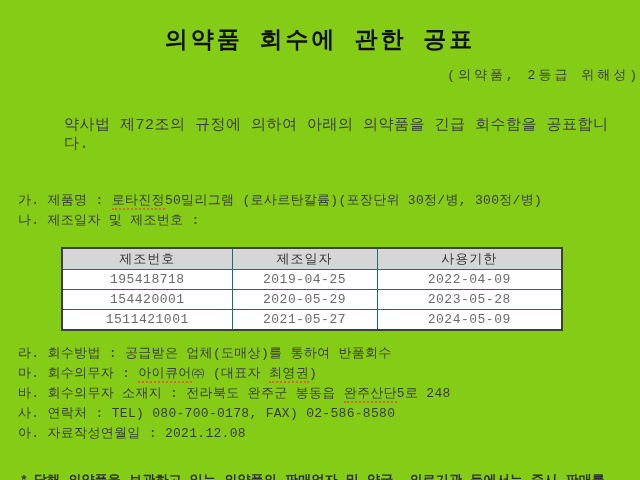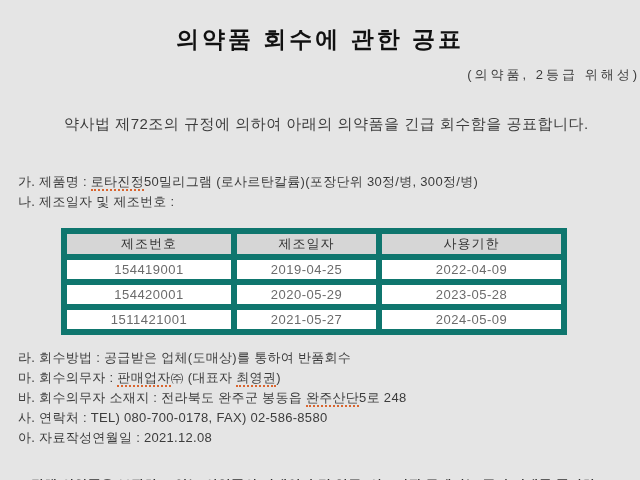--- a/index.html
+++ b/index.html
@@ -1,22 +1,22 @@
 <!DOCTYPE html>
 <html><head>
 <meta charset="utf-8">
 <style>
   html, body { margin: 0; padding: 0; background: #ffffff; }
   .page {
     position: relative;
     width: 640px;
     height: 480px;
-    background: #e5e5e5;
+    background: #84cc16;
     overflow: hidden;
-    font-family: Liberation Sans, sans-serif;
+    font-family: Liberation Mono, monospace;
     color: #3c3c3c;
   }
   .title {
     margin-top: 24px;
     text-align: center;
     font-size: 23px;
     font-weight: bold;
     letter-spacing: 3px;
     color: #111111;
   }
@@ -40,21 +40,21 @@
     padding-bottom: 0px;
   }
   table.lots {
     border-collapse: collapse;
     margin: 16px 0 13px 43px;
     width: 500px;
     table-layout: fixed;
     font-size: 13px;
   }
   table.lots th, table.lots td {
-    border: 6px solid #0f766e;
+    border: 1px solid #0f766e;
     text-align: center;
     padding: 1px 2px;
     height: 17px;
     font-weight: normal;
   }
   table.lots { border: 2px solid #3f3f3f; }
   table.lots th {
     background: #d6d6d6;
     color: #333333;
     letter-spacing: 1px;
@@ -97,39 +97,39 @@
         </colgroup>
       <thead>
         <tr>
           <th>제조번호</th>
           <th>제조일자</th>
           <th>사용기한</th>
         </tr>
       </thead>
       <tbody>
         <tr>
-          <td>154419001</td>
+          <td>195418718</td>
           <td>2019-04-25</td>
           <td>2022-04-09</td>
         </tr>
         <tr>
           <td>154420001</td>
           <td>2020-05-29</td>
           <td>2023-05-28</td>
         </tr>
         <tr>
           <td>1511421001</td>
           <td>2021-05-27</td>
           <td>2024-05-09</td>
         </tr>
       </tbody>
     </table>
 
     <div class="item"><span>라. 회수방법 : 공급받은 업체(도매상)를 통하여 반품회수</span></div>
-    <div class="item"><span>마. 회수의무자 : </span><span class="spell">판매업자</span><span>㈜ (대표자 </span><span class="spell">최영권</span><span>)</span></div>
+    <div class="item"><span>마. 회수의무자 : </span><span class="spell">아이큐어</span><span>㈜ (대표자 </span><span class="spell">최영권</span><span>)</span></div>
     <div class="item"><span>바. 회수의무자 소재지 : 전라북도 완주군 봉동읍 </span><span class="spell">완주산단</span><span>5로 248</span></div>
     <div class="item"><span>사. 연락처 : TEL) 080-700-0178, FAX) 02-586-8580</span></div>
     <div class="item"><span>아. 자료작성연월일 : 2021.12.08</span></div>
   </div>
 
   <div class="footnote">
     <span class="star">*</span>
     <span class="ftext">당해 의약품을 보관하고 있는 의약품의 판매업자 및 약국, 의료기관 등에서는 즉시 판매를 중지하고 회수의무자에게 반품하여 주시기 바랍니다.</span>
   </div>
 

